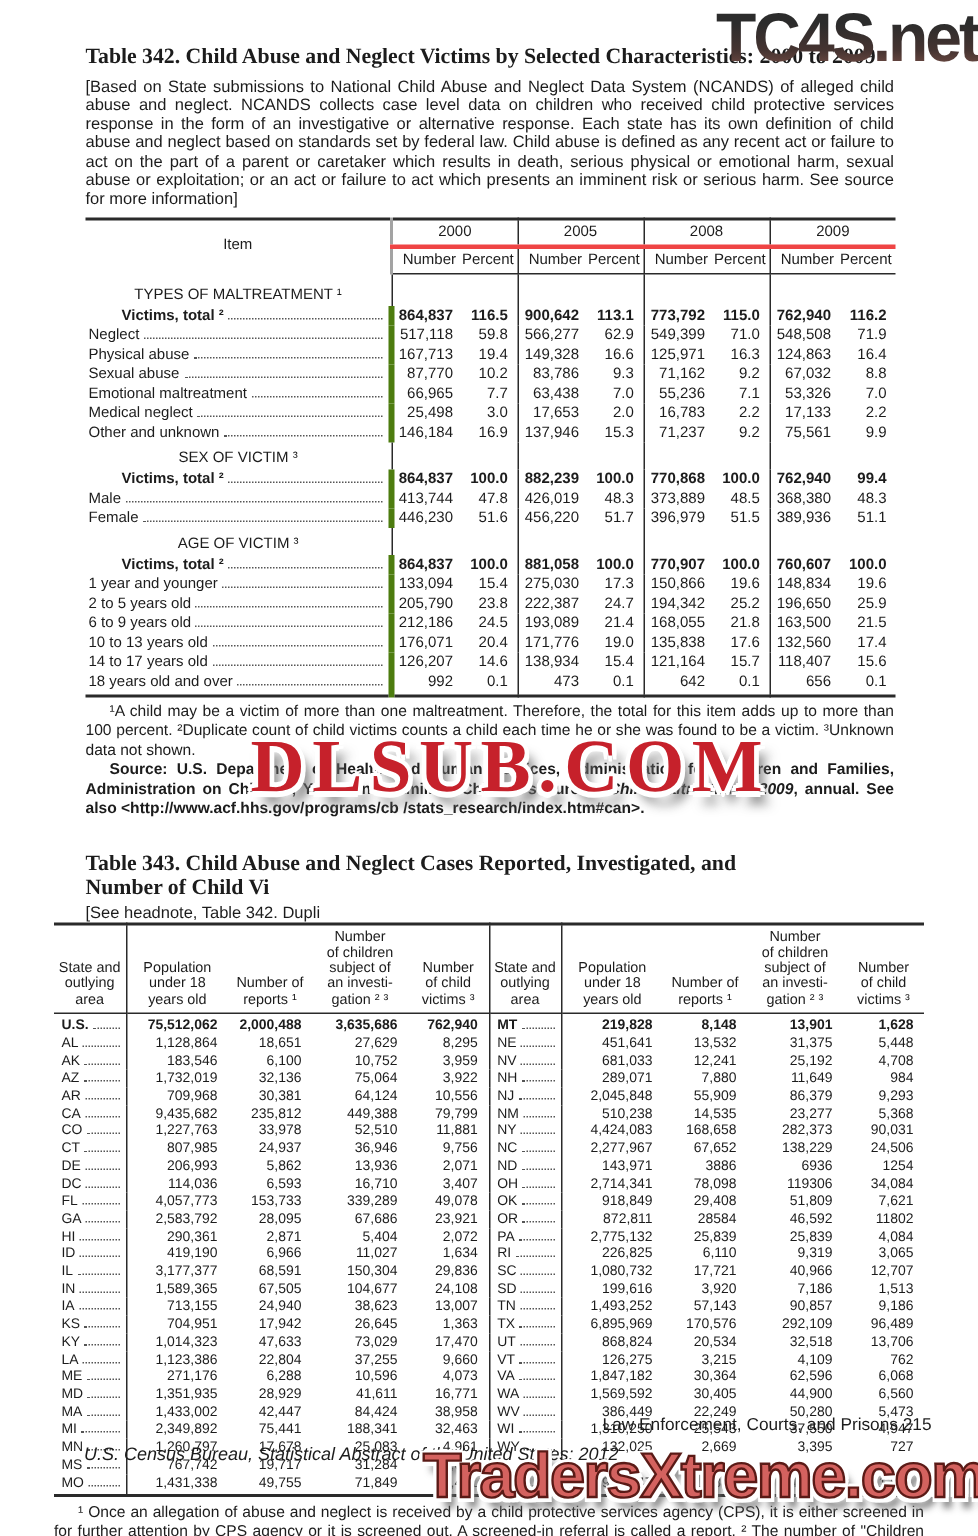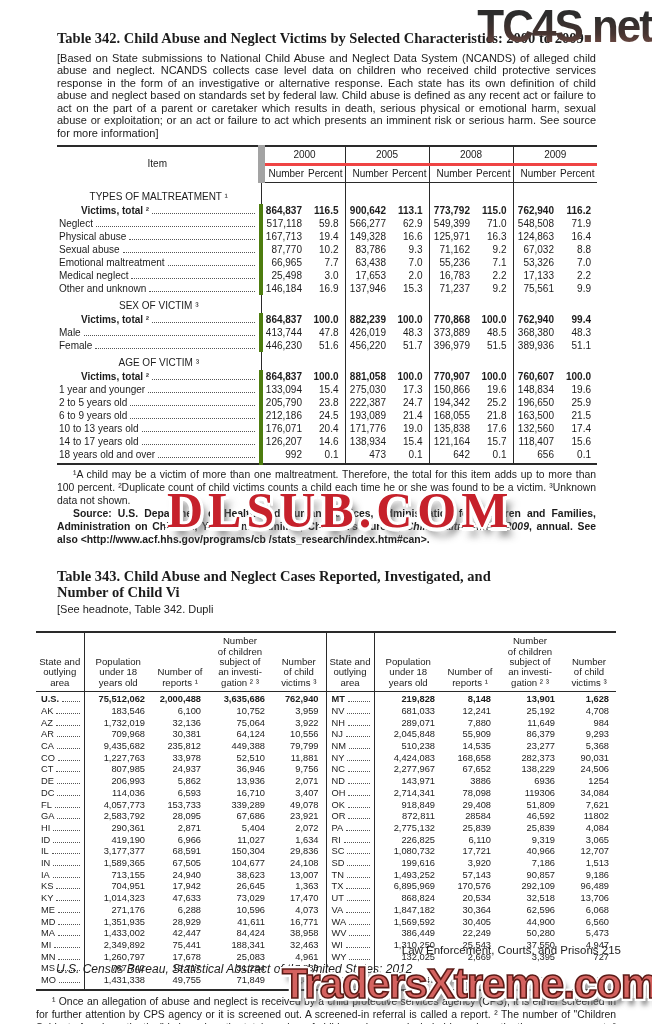--- a/index.html
+++ b/index.html
@@ -17,21 +17,21 @@
   .fnblock342{margin:4px 56px 0 57px;}
   .fnblock343{margin:5px 36px 0 36px;}
   .fn,.src{font-size:10.4px;line-height:12.9px;text-align:justify;text-indent:16px;margin:0;}
   .src{margin-top:0;font-weight:bold;}
   .italic{font-style:italic;}
 
   
   table{border-collapse:collapse;table-layout:fixed;}
   .t342{width:540px;border-top:2px solid #2a2a2a;border-bottom:2px solid #2a2a2a;}
   .t342 th{font-weight:400;font-size:10px;line-height:12px;padding:2px 0;}
-  .t342 th.item{border-right:7px solid #a3a3a3;vertical-align:middle;}
+  .t342 th.item{border-right:2px solid #a3a3a3;vertical-align:middle;}
   .t342 th.yr{border-bottom:3px solid #ef4444;}
   .t342 .div{border-right:1px solid #2a2a2a;}
   .t342 th.sub{border-bottom:1px solid #2a2a2a;padding:2px 4px 2px 0;text-align:right;}
   .t342 td{font-size:10px;line-height:11px;white-space:nowrap;overflow:hidden;}
   .t342 td.num{text-align:right;padding-right:6px;}
   .t342 td.lbl{border-right:4px solid #4d7c0f;padding-left:2px;}
   .t342 tr.sec-row td{padding-top:5px;padding-bottom:2px;}
   .t342 tr.sec-row:first-child td{padding-top:9px;}
   .t342 td.sec-head{text-align:center;border-right:1px solid #2a2a2a;}
   .t342 tr.bold td{font-weight:700;}
@@ -430,21 +430,21 @@
       </table>
     </div>
 
     <div class="fnblock342">
       <p class="fn">¹A child may be a victim of more than one maltreatment. Therefore, the total for this item adds up to more than 100 percent. ²Duplicate count of child victims counts a child each time he or she was found to be a victim. ³Unknown data not shown.</p>
       <p class="src"><span>Source: U.S. Department of Health and Human Services, Administration for Children and Families, Administration on Children, Youth and Families, Children's Bureau, </span><span class="italic">Child Maltreatment 2009</span><span>, annual. See also &lt;http://www.acf.hhs.gov/programs/cb /stats_research/index.htm#can&gt;.</span></p>
     </div>
 
     <div class="block343-head" style="margin-top:21px;position:relative;">
       <h1 class="tbl-title" style="margin-bottom:2px;"><span>Table 343. Child Abuse and Neglect Cases Reported, Investigated, and</span><br><span>Number of Child Vi</span></h1>
-      <p class="headnote" style="margin-bottom:16px;">[See headnote, Table 342. Dupli</p>
+      <p class="headnote" style="margin-bottom:0;">[See headnote, Table 342. Dupli</p>
     </div>
 
     <div class="block343">
       <table class="t343">
         <colgroup>
           <col style="width:48px">
             <col style="width:68px">
             <col style="width:56px">
             <col style="width:64px">
             <col style="width:54px">
@@ -509,20 +509,42 @@
                 </span>
               </td>
               <td class="num343">219,828</td>
               <td class="num343">8,148</td>
               <td class="num343">13,901</td>
               <td class="num343">1,628</td>
             </tr>
             <tr class="">
               <td class="st bR">
                 <span class="lblflex">
+                  <span>AL</span>
+                  <span class="leader"></span>
+                </span>
+              </td>
+              <td class="num343">1,128,864</td>
+              <td class="num343">18,651</td>
+              <td class="num343">27,629</td>
+              <td class="num343 bR">8,295</td>
+              <td class="st bR">
+                <span class="lblflex">
+                  <span>NE</span>
+                  <span class="leader"></span>
+                </span>
+              </td>
+              <td class="num343">451,641</td>
+              <td class="num343">13,532</td>
+              <td class="num343">31,375</td>
+              <td class="num343">5,448</td>
+            </tr>
+            <tr class="">
+              <td class="st bR">
+                <span class="lblflex">
                   <span>AK</span>
                   <span class="leader"></span>
                 </span>
               </td>
               <td class="num343">183,546</td>
               <td class="num343">6,100</td>
               <td class="num343">10,752</td>
               <td class="num343 bR">3,959</td>
               <td class="st bR">
                 <span class="lblflex">
@@ -879,20 +901,42 @@
               <td class="st bR">
                 <span class="lblflex">
                   <span>UT</span>
                   <span class="leader"></span>
                 </span>
               </td>
               <td class="num343">868,824</td>
               <td class="num343">20,534</td>
               <td class="num343">32,518</td>
               <td class="num343">13,706</td>
+            </tr>
+            <tr class="">
+              <td class="st bR">
+                <span class="lblflex">
+                  <span>LA</span>
+                  <span class="leader"></span>
+                </span>
+              </td>
+              <td class="num343">1,123,386</td>
+              <td class="num343">22,804</td>
+              <td class="num343">37,255</td>
+              <td class="num343 bR">9,660</td>
+              <td class="st bR">
+                <span class="lblflex">
+                  <span>VT</span>
+                  <span class="leader"></span>
+                </span>
+              </td>
+              <td class="num343">126,275</td>
+              <td class="num343">3,215</td>
+              <td class="num343">4,109</td>
+              <td class="num343">762</td>
             </tr>
             <tr class="">
               <td class="st bR">
                 <span class="lblflex">
                   <span>ME</span>
                   <span class="leader"></span>
                 </span>
               </td>
               <td class="num343">271,176</td>
               <td class="num343">6,288</td>

